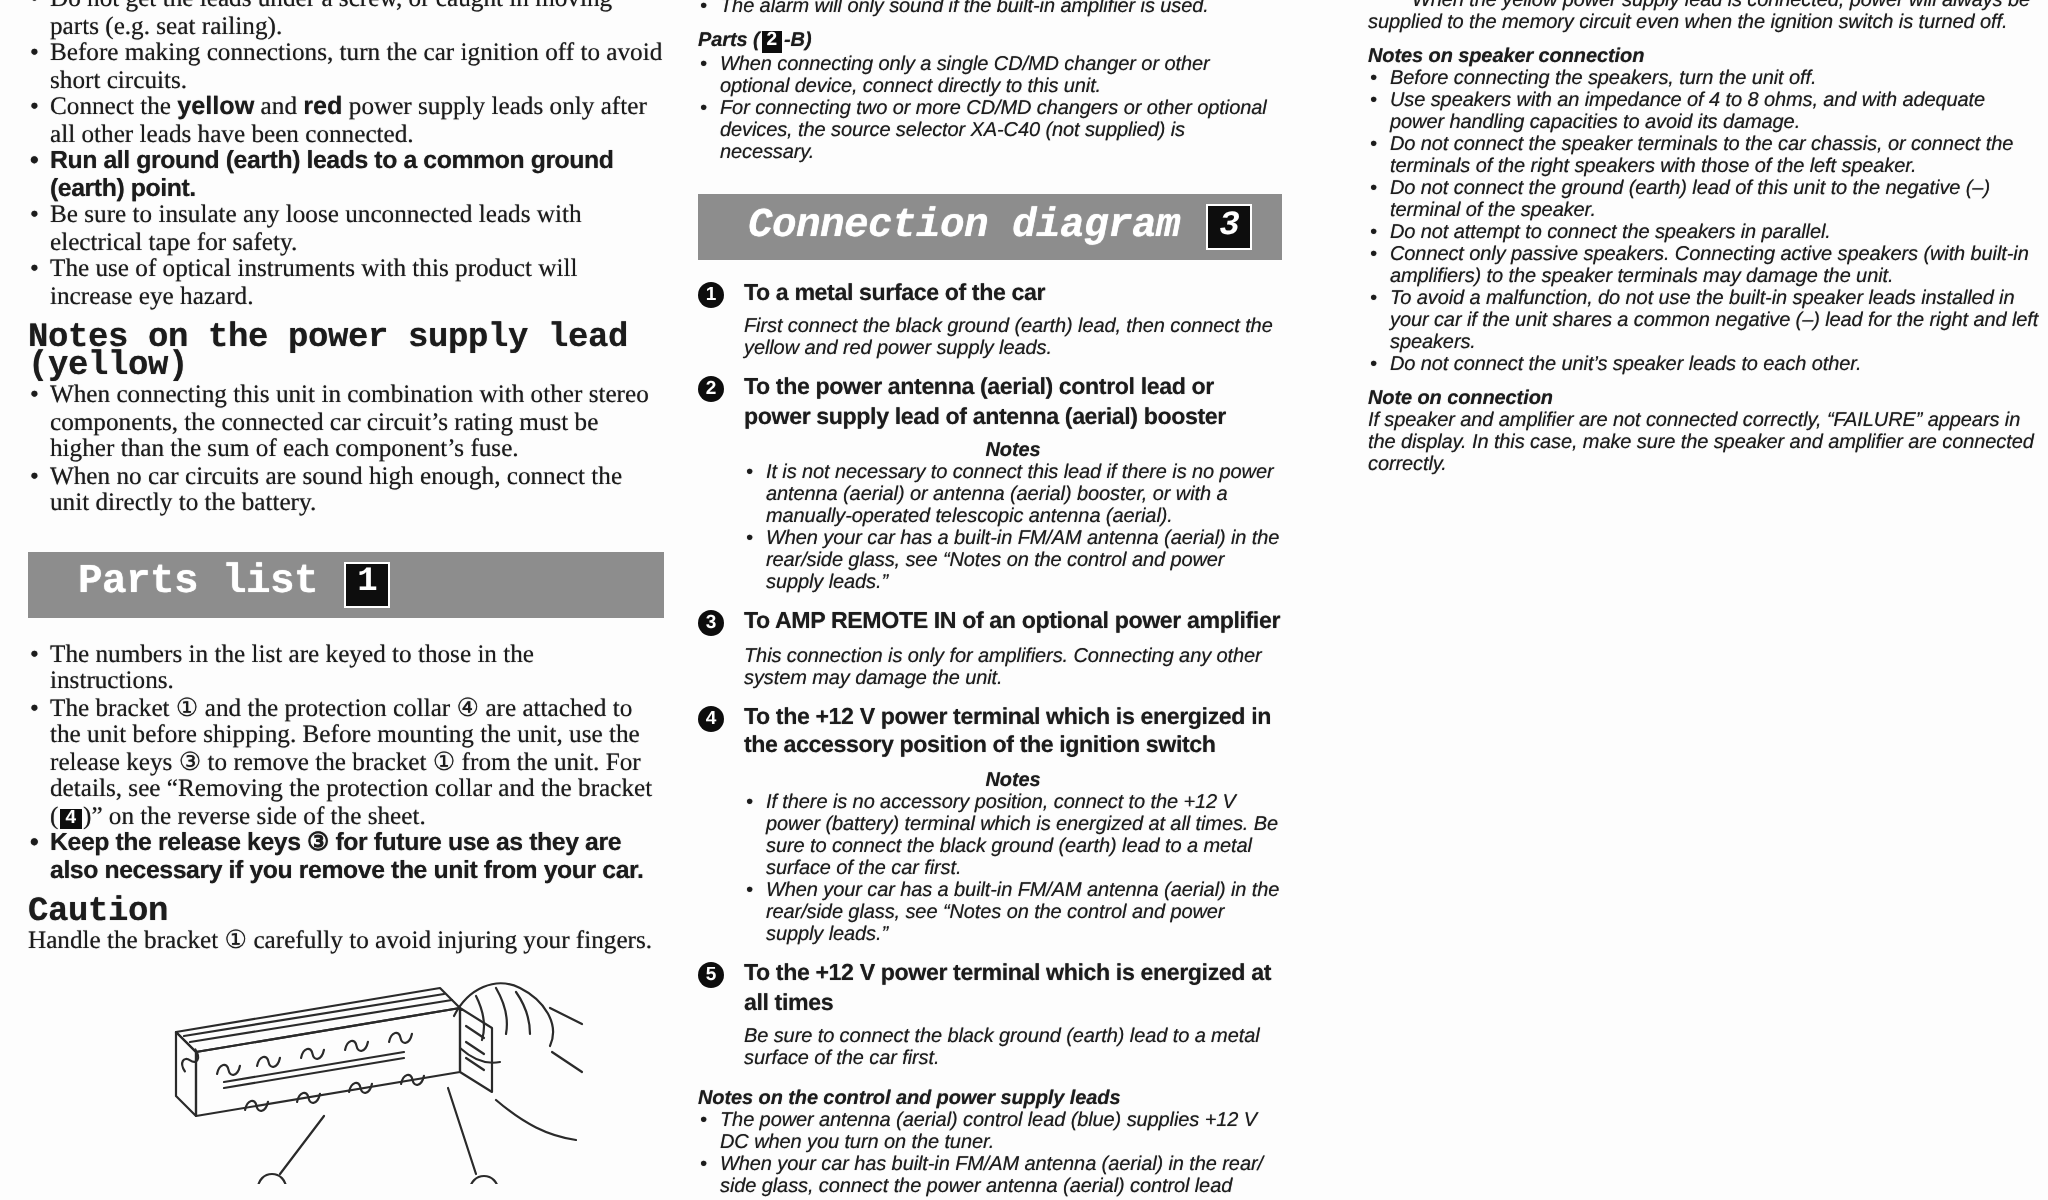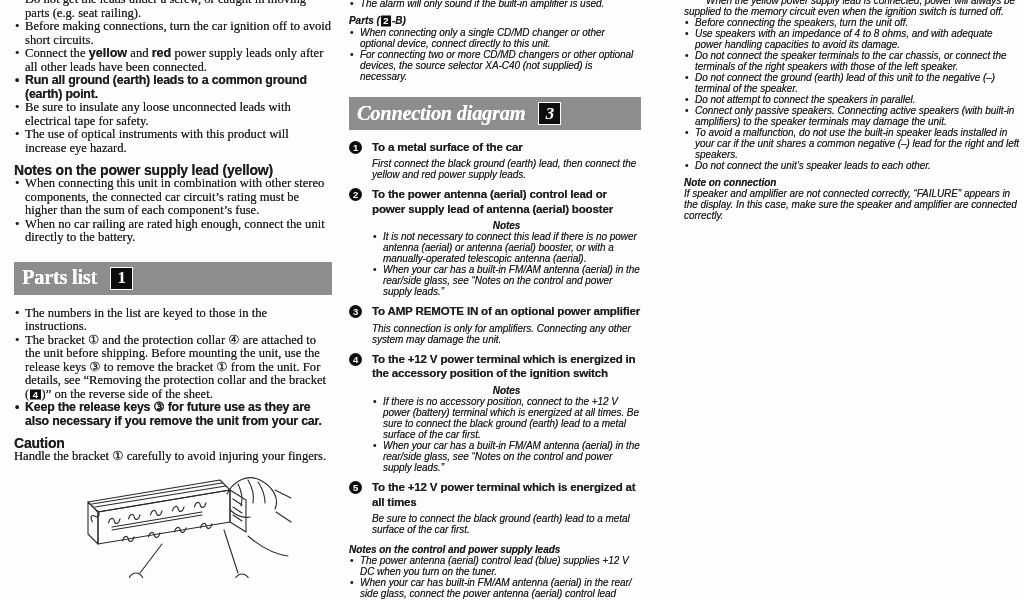--- a/index.html
+++ b/index.html
@@ -24,37 +24,37 @@
     letter-spacing:-0.05px;text-shadow:0 0 .4px #666;
   }
   
   .para{position:relative;}
   .t-b{padding-left:11px;}
   .blt{position:absolute;left:1px;top:0;}
   .para.bold{font-family:"Liberation Sans",sans-serif;font-weight:bold;}
   #col-left .para.bold{font-size:12.4px;letter-spacing:-0.2px;}
   .t-h{font-weight:bold;margin-top:6px;}
   #col-left .t-h{
-    font-family:Liberation Sans, sans-serif;
-    font-size:14px;line-height:14px;margin-top:8px;letter-spacing:-0.2px;
+    font-family:Liberation Mono, monospace;
+    font-size:17px;line-height:14px;margin-top:8px;letter-spacing:-0.2px;
   }
   .fi{text-indent:22px;}
   .seg-b{font-family:Liberation Sans, sans-serif;font-weight:bold;}
   .seg-box{
     display:inline-block;background:#0d0d0d;color:#fff;
     font-family:"Liberation Sans",sans-serif;font-weight:bold;font-style:normal;
     font-size:9.5px;line-height:10.5px;padding:0 2.5px;margin:0 1px;
     transform:translateY(-0.5px);
   }
   
   .secbar{
     background:#8d8d8d;color:#fff;
     display:flex;align-items:center;
-    height:33px;padding:0 0 0 8px;box-sizing:border-box;
-    font-family:Liberation Serif, serif;font-weight:bold;
+    height:33px;padding:0 0 0 25px;box-sizing:border-box;
+    font-family:Liberation Mono, monospace;font-weight:bold;
     font-size:20.5px;letter-spacing:-0.3px;
     text-shadow:0 0 .5px #eee;
   }
   #col-left .secbar{margin:17px 0 12px 0;}
   #col-mid .secbar{margin:15px 0 10px 0;}
   .secbar-num{
     background:#0d0d0d;color:#fff;border:1.5px solid #fff;
     width:21px;height:21px;margin-left:13px;
     display:flex;align-items:center;justify-content:center;
     font-size:17px;text-shadow:none;
@@ -84,21 +84,21 @@
 <div class="col" id="col-left">
   <div>
       <div class="para t-b"><span class="blt">•</span><span class="seg">Do not get the leads under a screw, or caught in moving parts (e.g. seat railing).</span></div>
       <div class="para t-b"><span class="blt">•</span><span class="seg">Before making connections, turn the car ignition off to avoid short circuits.</span></div>
       <div class="para t-b"><span class="blt">•</span><span class="seg">Connect the </span><span class="seg-b">yellow</span><span class="seg"> and </span><span class="seg-b">red</span><span class="seg"> power supply leads only after all other leads have been connected.</span></div>
       <div class="para t-b bold"><span class="blt">•</span><span class="seg">Run all ground (earth) leads to a common ground (earth) point.</span></div>
       <div class="para t-b"><span class="blt">•</span><span class="seg">Be sure to insulate any loose unconnected leads with electrical tape for safety.</span></div>
       <div class="para t-b"><span class="blt">•</span><span class="seg">The use of optical instruments with this product will increase eye hazard.</span></div>
       <div class="para t-h"><span class="seg">Notes on the power supply lead (yellow)</span></div>
       <div class="para t-b"><span class="blt">•</span><span class="seg">When connecting this unit in combination with other stereo components, the connected car circuit’s rating must be higher than the sum of each component’s fuse.</span></div>
-      <div class="para t-b"><span class="blt">•</span><span class="seg">When no car railing are rated high enough, connect the unit directly to the battery.</span></div>
+      <div class="para t-b"><span class="blt">•</span><span class="seg">When no car circuits are sound high enough, connect the unit directly to the battery.</span></div>
     </div>
 
   <div class="secbar">
     <span>Parts list</span>
     <span class="secbar-num">1</span>
   </div>
 
   <div>
       <div class="para t-b"><span class="blt">•</span><span class="seg">The numbers in the list are keyed to those in the instructions.</span></div>
       <div class="para t-b"><span class="blt">•</span><span class="seg">The bracket ① and the protection collar ④ are attached to the unit before shipping. Before mounting the unit, use the release keys ③ to remove the bracket ① from the unit. For details, see “Removing the protection collar and the bracket (</span><span class="seg-box">4</span><span class="seg">)” on the reverse side of the sheet.</span></div>
@@ -209,20 +209,21 @@
   <div id="mid-footer">
       <div class="para t-h"><span class="seg">Notes on the control and power supply leads</span></div>
       <div class="para t-b"><span class="blt">•</span><span class="seg">The power antenna (aerial) control lead (blue) supplies +12 V DC when you turn on the tuner.</span></div>
       <div class="para t-b"><span class="blt">•</span><span class="seg">When your car has built-in FM/AM antenna (aerial) in the rear/ side glass, connect the power antenna (aerial) control lead</span></div>
     </div>
 </div>
 
 <div class="col" id="col-right">
   <div>
       <div class="para t-p fi"><span class="seg">When the yellow power supply lead is connected, power will always be supplied to the memory circuit even when the ignition switch is turned off.</span></div>
+      <div class="para t-h"><span class="seg">Notes on speaker connection</span></div>
       <div class="para t-b"><span class="blt">•</span><span class="seg">Before connecting the speakers, turn the unit off.</span></div>
       <div class="para t-b"><span class="blt">•</span><span class="seg">Use speakers with an impedance of 4 to 8 ohms, and with adequate power handling capacities to avoid its damage.</span></div>
       <div class="para t-b"><span class="blt">•</span><span class="seg">Do not connect the speaker terminals to the car chassis, or connect the terminals of the right speakers with those of the left speaker.</span></div>
       <div class="para t-b"><span class="blt">•</span><span class="seg">Do not connect the ground (earth) lead of this unit to the negative (–) terminal of the speaker.</span></div>
       <div class="para t-b"><span class="blt">•</span><span class="seg">Do not attempt to connect the speakers in parallel.</span></div>
       <div class="para t-b"><span class="blt">•</span><span class="seg">Connect only passive speakers. Connecting active speakers (with built-in amplifiers) to the speaker terminals may damage the unit.</span></div>
       <div class="para t-b"><span class="blt">•</span><span class="seg">To avoid a malfunction, do not use the built-in speaker leads installed in your car if the unit shares a common negative (–) lead for the right and left speakers.</span></div>
       <div class="para t-b"><span class="blt">•</span><span class="seg">Do not connect the unit’s speaker leads to each other.</span></div>
       <div class="para t-h"><span class="seg">Note on connection</span></div>
       <div class="para t-p"><span class="seg">If speaker and amplifier are not connected correctly, “FAILURE” appears in the display. In this case, make sure the speaker and amplifier are connected correctly.</span></div>

